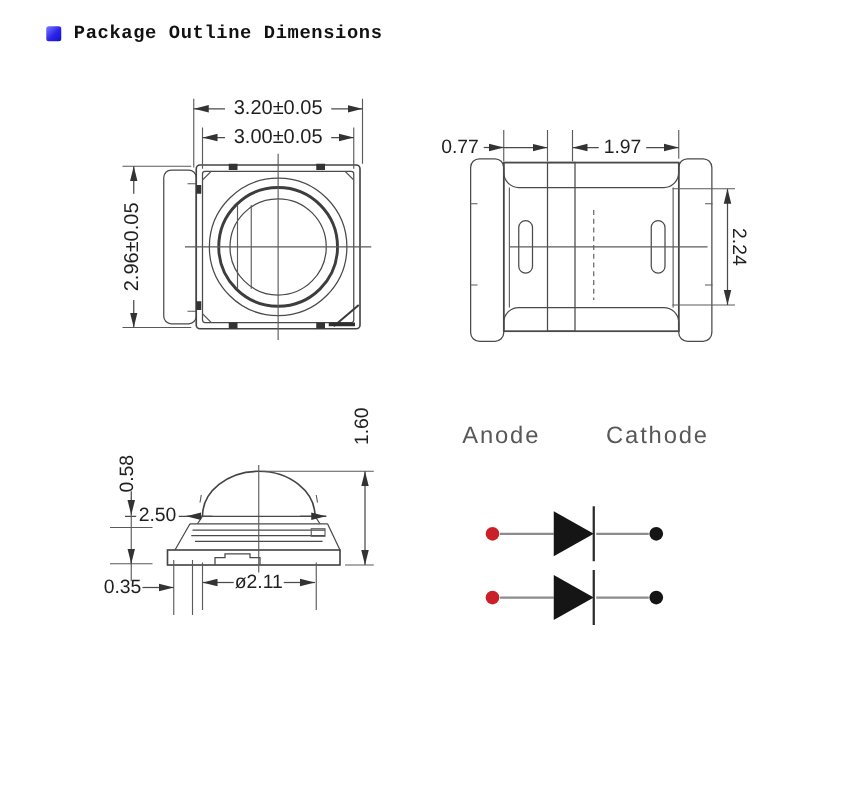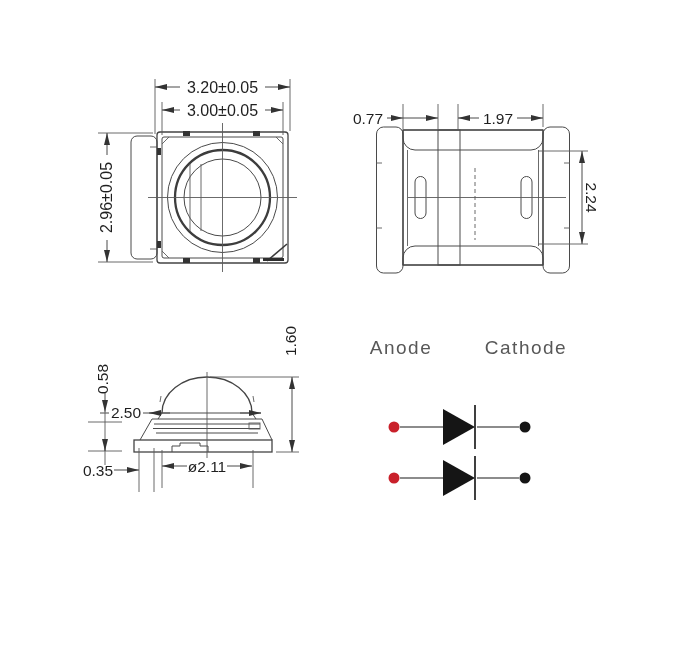--- a/index.html
+++ b/index.html
@@ -17,20 +17,24 @@
   .ln2{stroke:#444444;stroke-width:1.3;fill:none;}
   .thin{stroke:#5a5a5a;stroke-width:0.9;fill:none;}
   .whitebg{fill:#ffffff;stroke:none;}
   .mark{fill:#333333;stroke:none;}
 </style>
 </head>
 <body>
 
 <div class="page">
 
+  <div class="hdr">
+    <span class="bullet"></span>
+    <span class="title">Package Outline Dimensions</span>
+  </div>
 
   <svg width="680" height="647" viewBox="0 0 680 647">
     <defs>
       <marker id="aS" viewBox="0 0 12 8" markerWidth="12" markerHeight="8" refX="12" refY="4" orient="auto-start-reverse">
         <path d="M0,1 L12,4 L0,7 Z" fill="#333"></path>
       </marker>
       <pattern id="hatch" width="7" height="7" patternUnits="userSpaceOnUse">
         <path d="M0,0 L7,7 M7,0 L0,7" stroke="#3f3f3f" stroke-width="1" fill="none"></path>
       </pattern>
     </defs>

